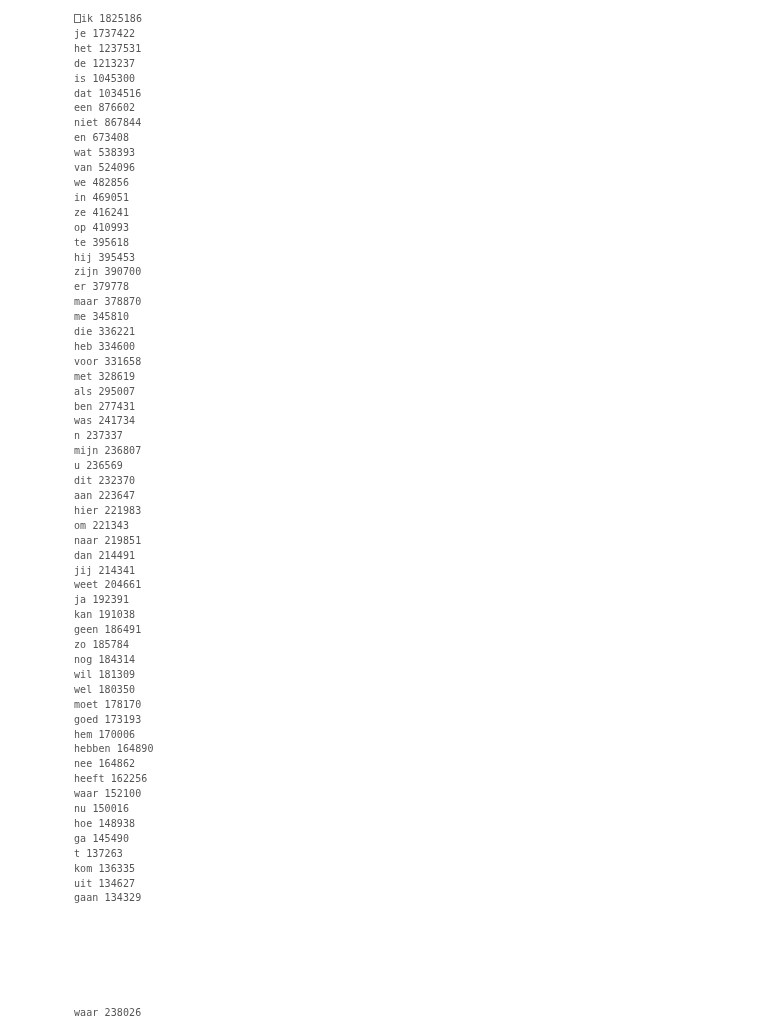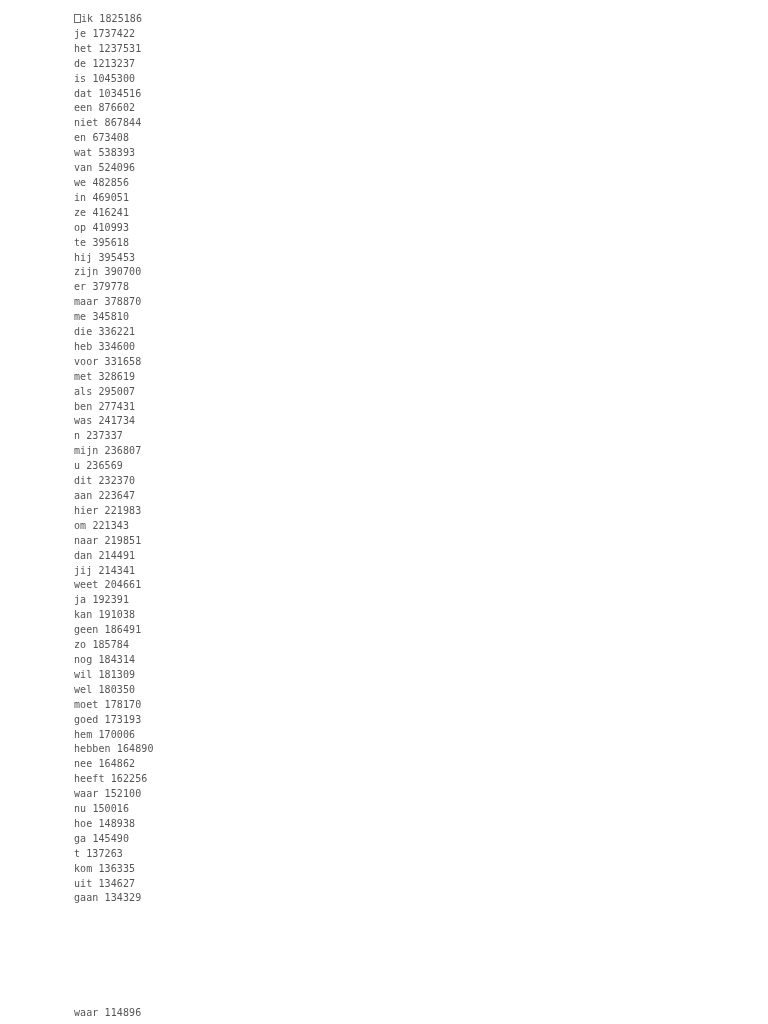--- a/index.html
+++ b/index.html
@@ -52,15 +52,15 @@
     margin-right: 0.4px;
   }
 </style>
 </head>
 <body>
 
 <div id="page">
 
   <div class="page-block" id="block-primary"><span class="freq-line"><span class="tofu"></span><span>ik</span> <span>1825186</span></span><span class="freq-line"><span>je</span> <span>1737422</span></span><span class="freq-line"><span>het</span> <span>1237531</span></span><span class="freq-line"><span>de</span> <span>1213237</span></span><span class="freq-line"><span>is</span> <span>1045300</span></span><span class="freq-line"><span>dat</span> <span>1034516</span></span><span class="freq-line"><span>een</span> <span>876602</span></span><span class="freq-line"><span>niet</span> <span>867844</span></span><span class="freq-line"><span>en</span> <span>673408</span></span><span class="freq-line"><span>wat</span> <span>538393</span></span><span class="freq-line"><span>van</span> <span>524096</span></span><span class="freq-line"><span>we</span> <span>482856</span></span><span class="freq-line"><span>in</span> <span>469051</span></span><span class="freq-line"><span>ze</span> <span>416241</span></span><span class="freq-line"><span>op</span> <span>410993</span></span><span class="freq-line"><span>te</span> <span>395618</span></span><span class="freq-line"><span>hij</span> <span>395453</span></span><span class="freq-line"><span>zijn</span> <span>390700</span></span><span class="freq-line"><span>er</span> <span>379778</span></span><span class="freq-line"><span>maar</span> <span>378870</span></span><span class="freq-line"><span>me</span> <span>345810</span></span><span class="freq-line"><span>die</span> <span>336221</span></span><span class="freq-line"><span>heb</span> <span>334600</span></span><span class="freq-line"><span>voor</span> <span>331658</span></span><span class="freq-line"><span>met</span> <span>328619</span></span><span class="freq-line"><span>als</span> <span>295007</span></span><span class="freq-line"><span>ben</span> <span>277431</span></span><span class="freq-line"><span>was</span> <span>241734</span></span><span class="freq-line"><span>n</span> <span>237337</span></span><span class="freq-line"><span>mijn</span> <span>236807</span></span><span class="freq-line"><span>u</span> <span>236569</span></span><span class="freq-line"><span>dit</span> <span>232370</span></span><span class="freq-line"><span>aan</span> <span>223647</span></span><span class="freq-line"><span>hier</span> <span>221983</span></span><span class="freq-line"><span>om</span> <span>221343</span></span><span class="freq-line"><span>naar</span> <span>219851</span></span><span class="freq-line"><span>dan</span> <span>214491</span></span><span class="freq-line"><span>jij</span> <span>214341</span></span><span class="freq-line"><span>weet</span> <span>204661</span></span><span class="freq-line"><span>ja</span> <span>192391</span></span><span class="freq-line"><span>kan</span> <span>191038</span></span><span class="freq-line"><span>geen</span> <span>186491</span></span><span class="freq-line"><span>zo</span> <span>185784</span></span><span class="freq-line"><span>nog</span> <span>184314</span></span><span class="freq-line"><span>wil</span> <span>181309</span></span><span class="freq-line"><span>wel</span> <span>180350</span></span><span class="freq-line"><span>moet</span> <span>178170</span></span><span class="freq-line"><span>goed</span> <span>173193</span></span><span class="freq-line"><span>hem</span> <span>170006</span></span><span class="freq-line"><span>hebben</span> <span>164890</span></span><span class="freq-line"><span>nee</span> <span>164862</span></span><span class="freq-line"><span>heeft</span> <span>162256</span></span><span class="freq-line"><span>waar</span> <span>152100</span></span><span class="freq-line"><span>nu</span> <span>150016</span></span><span class="freq-line"><span>hoe</span> <span>148938</span></span><span class="freq-line"><span>ga</span> <span>145490</span></span><span class="freq-line"><span>t</span> <span>137263</span></span><span class="freq-line"><span>kom</span> <span>136335</span></span><span class="freq-line"><span>uit</span> <span>134627</span></span><span class="freq-line"><span>gaan</span> <span>134329</span></span></div>
 
-  <div class="page-block" id="block-secondary"><span class="freq-line"><span>waar</span> <span>114896</span></span></div>
+  <div class="page-block" id="block-secondary"><span class="freq-line"><span>waar</span> <span>238026</span></span></div>
 
 </div>
 
 </body></html>

